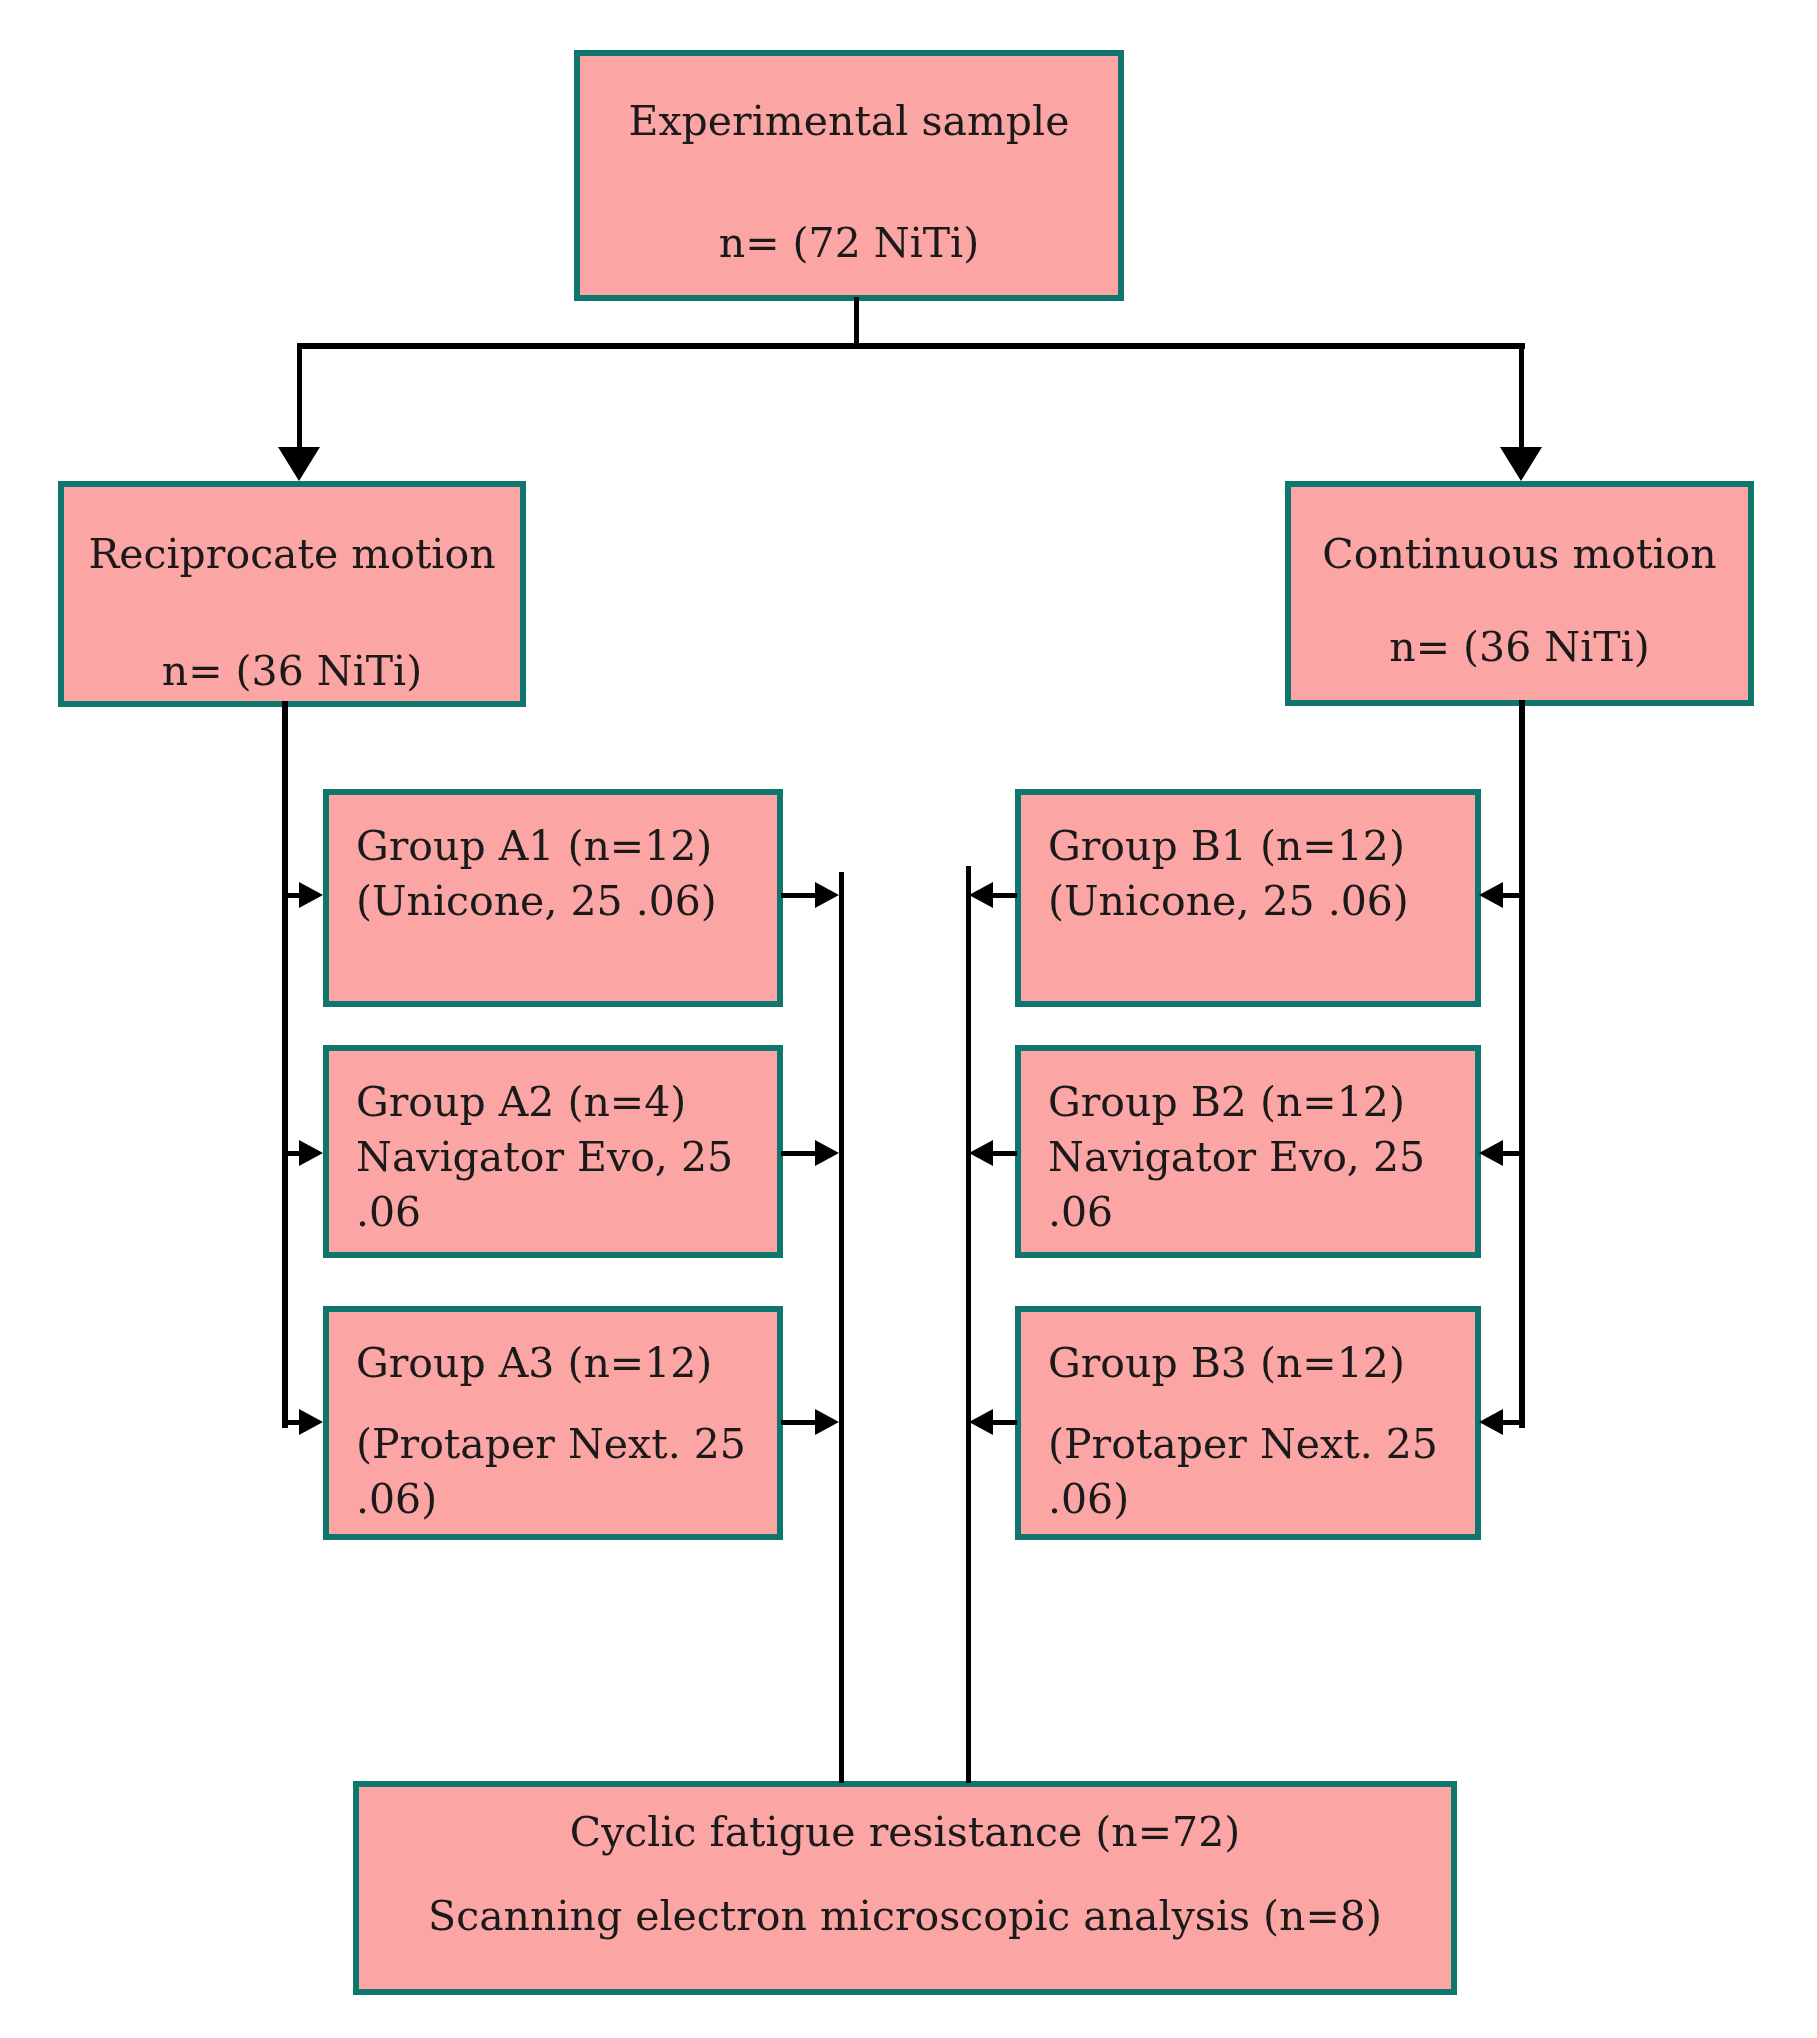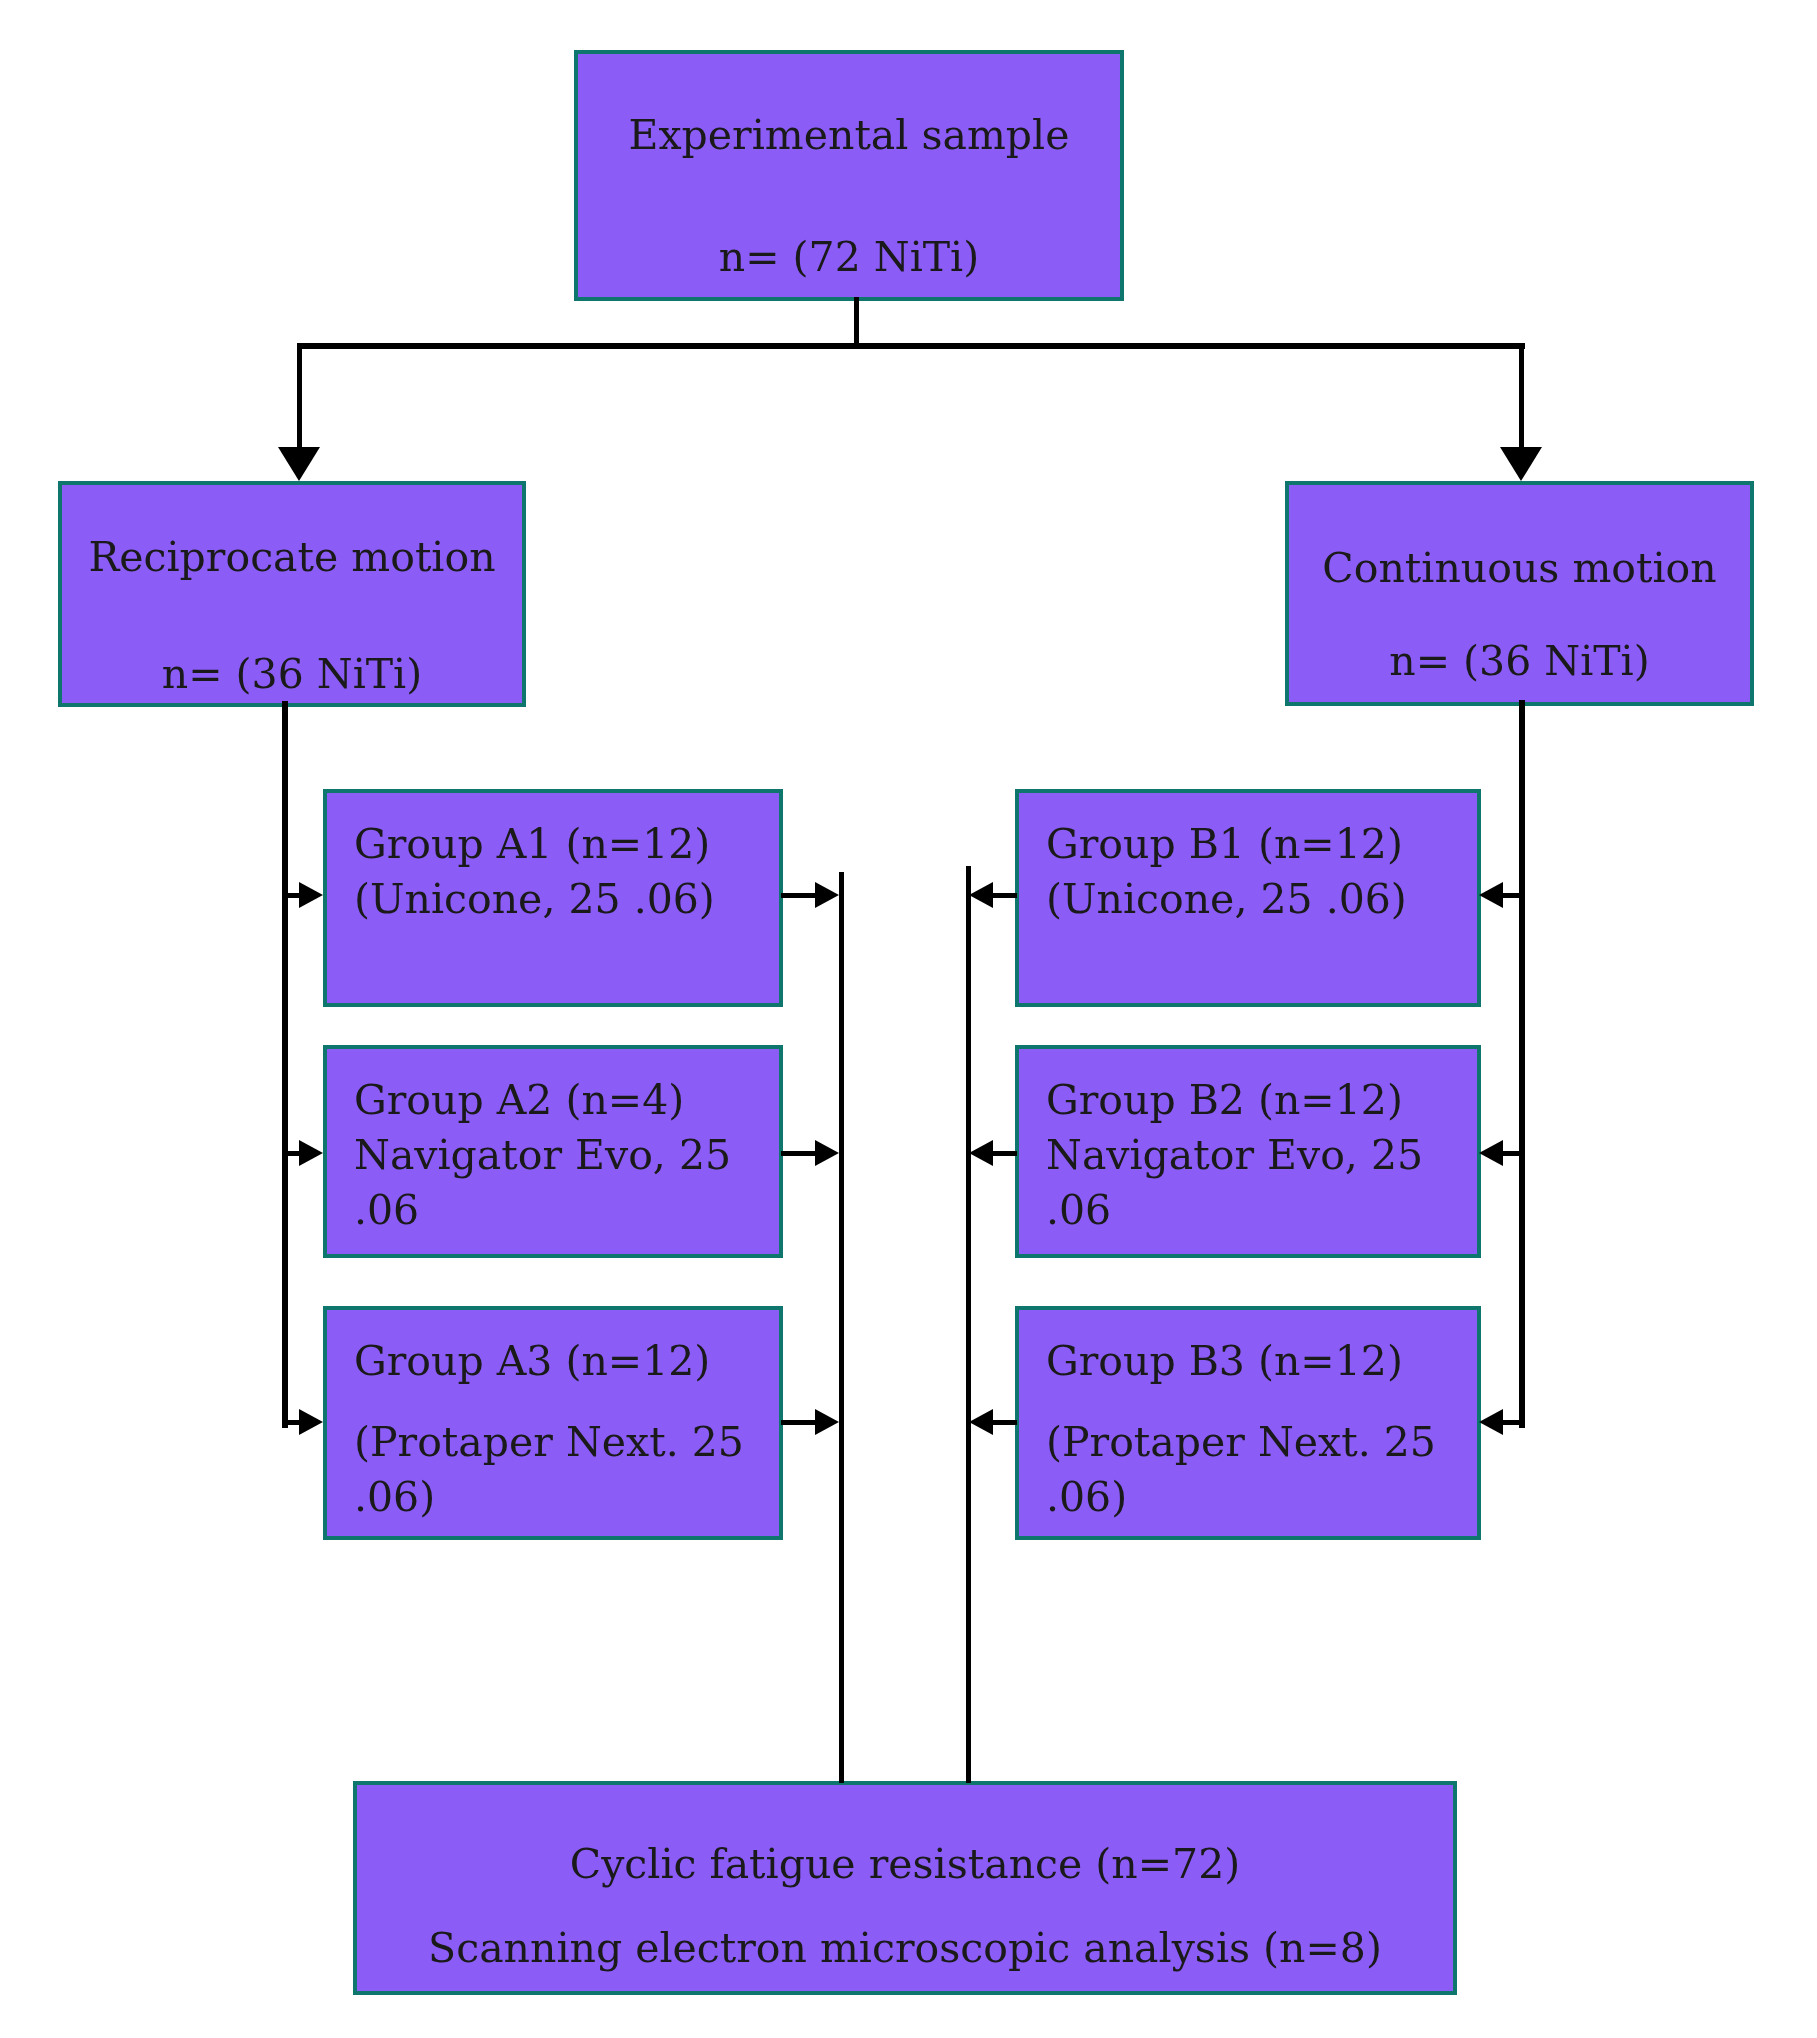--- a/index.html
+++ b/index.html
@@ -1,20 +1,20 @@
 <!DOCTYPE html>
 <html><head>
 <meta charset="utf-8">
 <style>
   html,body{margin:0;padding:0;background:#ffffff;}
   .canvas{
     position:relative;width:1818px;height:2039px;background:#ffffff;
     font-family:"DejaVu Serif","Liberation Serif",serif;color:#1a1a1a;overflow:hidden;
   }
-  .box{position:absolute;border:4px solid #0f766e;background:#8b5cf6;box-sizing:border-box;justify-content:center;}
+  .box{position:absolute;border:6px solid #0f766e;background:#fca5a5;box-sizing:border-box;}
   .center-box{display:flex;flex-direction:column;align-items:center;text-align:center;}
   .group-box{padding:24px 2px 0 27px;}
   .tline{font-size:41px;line-height:55px;white-space:nowrap;}
   .center-box .tline{line-height:50px;}
   .gap-top{margin-top:26px;}
   .hline,.vline{position:absolute;background:#000;}
   .arrow-down{position:absolute;width:0;height:0;
     border-left:21px solid transparent;border-right:21px solid transparent;border-top:34px solid #000;}
   .arrow-right{position:absolute;width:0;height:0;
     border-top:13px solid transparent;border-bottom:13px solid transparent;border-left:24px solid #000;}
@@ -68,21 +68,21 @@
     <div class="tline">Navigator Evo, 25</div>
     <div class="tline">.06</div>
   </div>
 
   <div class="box group-box" style="left:1015px;top:1306px;width:466px;height:234px;">
     <div class="tline">Group B3 (n=12)</div>
     <div class="tline gap-top">(Protaper Next. 25</div>
     <div class="tline">.06)</div>
   </div>
 
-  <div class="box center-box" style="left:353px;top:1781px;width:1104px;height:214px;padding-top:36px;row-gap:34px;">
+  <div class="box center-box" style="left:353px;top:1781px;width:1104px;height:214px;padding-top:20px;row-gap:34px;">
     <div class="tline">Cyclic fatigue resistance (n=72)</div>
     <div class="tline">Scanning electron microscopic analysis (n=8)</div>
   </div>
 
   <div class="vline" style="left:854px;top:297px;width:5px;height:50px;"></div>
 
   <div class="hline" style="left:297px;top:343px;width:1228px;height:6px;"></div>
 
   <div class="vline" style="left:297px;top:343px;width:5px;height:109px;"></div>
   <div class="arrow-down" style="left:278px;top:447px;"></div>

